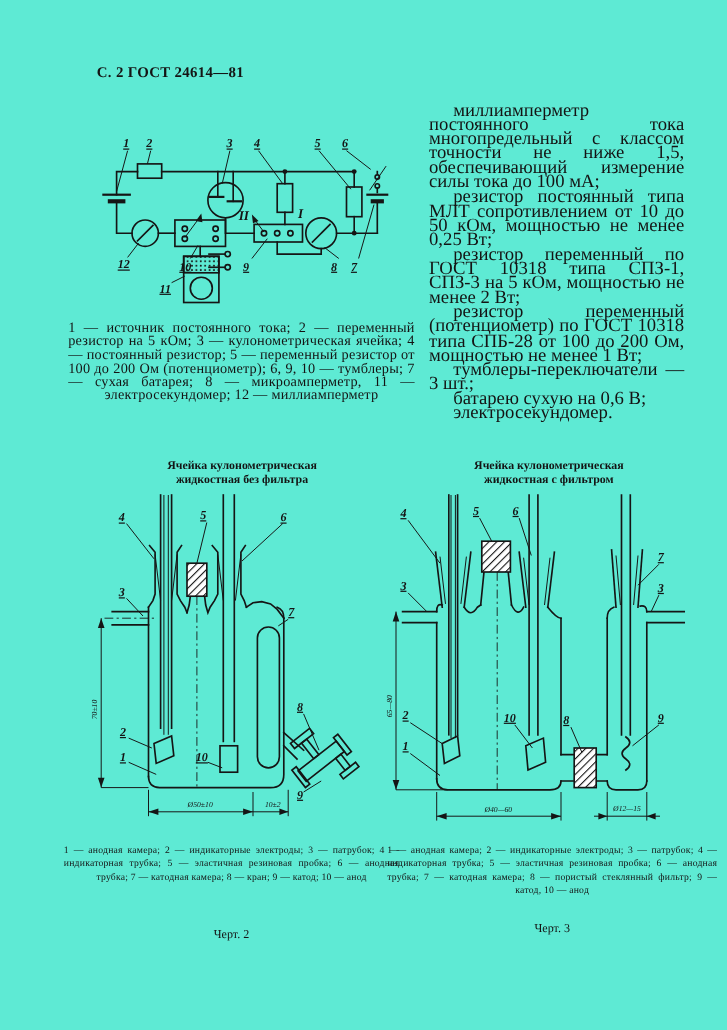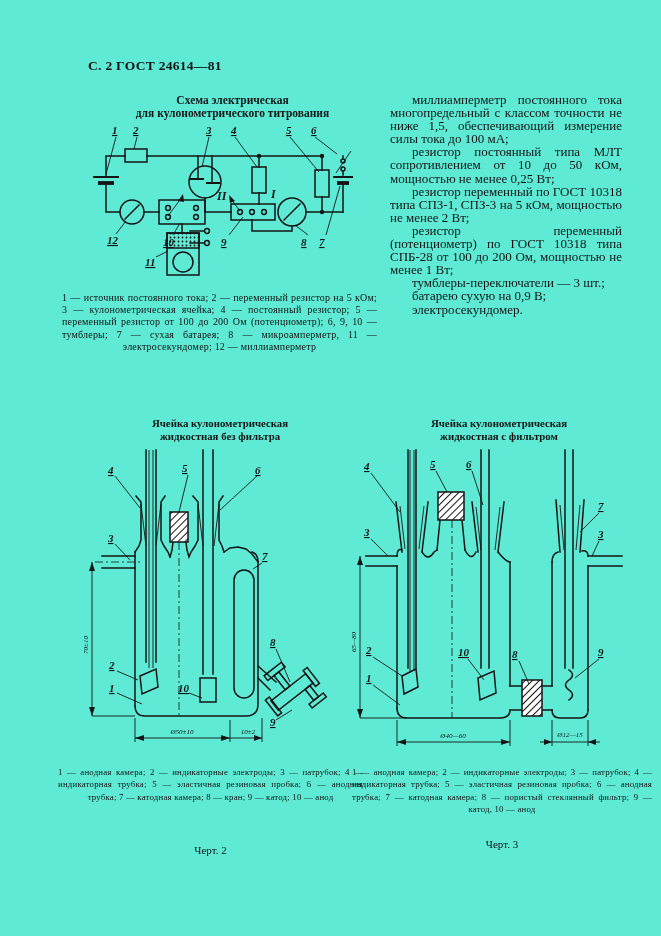--- a/index.html
+++ b/index.html
@@ -2,25 +2,25 @@
 <html><head>
 <meta charset="utf-8">
 <style>
   html,body{margin:0;padding:0;background:#e8e8e8;}
   .page{position:relative;width:661px;height:936px;background:#5eead4;
         font-family:"Liberation Serif","DejaVu Serif",serif;color:#141414;overflow:hidden;padding-left:12px;}
   .hdr{position:absolute;left:88px;top:58px;font-size:13.5px;font-weight:bold;letter-spacing:.3px;}
   .f1t{position:absolute;left:75px;top:94px;width:315px;text-align:center;
        font-size:11.5px;font-weight:bold;line-height:13px;}
   .svg1{position:absolute;left:85px;top:120px;}
-  .cap{text-align:justify;text-align-last:center;font-size:10px;line-height:12.2px;letter-spacing:.2px;}
+  .cap{text-align:justify;text-align-last:center;font-size:13px;line-height:12.2px;letter-spacing:.2px;}
   .f1c{position:absolute;left:62px;top:292px;width:315px;}
   .figl{text-align:center;font-size:11px;}
   .f1l{position:absolute;left:62px;top:361px;width:315px;}
-  .spec{position:absolute;left:390px;top:93px;width:232px;font-size:13px;line-height:13.1px;}
+  .spec{position:absolute;left:390px;top:93px;width:232px;font-size:17px;line-height:13.1px;}
   .spec p{margin:0;text-indent:22px;text-align:justify;}
   .f2t{position:absolute;left:95px;top:417px;width:250px;text-align:center;font-size:10.8px;font-weight:bold;line-height:12.5px;}
   .f3t{position:absolute;left:368px;top:417px;width:262px;text-align:center;font-size:10.8px;font-weight:bold;line-height:12.5px;}
   .svg2{position:absolute;left:78px;top:450px;}
   .svg3{position:absolute;left:352px;top:450px;}
   .f2c{position:absolute;left:58px;top:766px;width:305px;font-size:8.8px;line-height:12.4px;}
   .f3c{position:absolute;left:352px;top:766px;width:300px;font-size:8.8px;line-height:12.4px;}
   .f2l{position:absolute;left:58px;top:844px;width:305px;}
   .f3l{position:absolute;left:352px;top:838px;width:300px;}
   svg{overflow:visible;}
@@ -35,24 +35,20 @@
   svg .rom{font-size:12px;font-style:italic;font-weight:bold;}
   svg .dim{font-size:7px;font-style:italic;}
 </style>
 </head>
 <body>
 
 <div class="page">
 
   <div class="hdr">С. 2 ГОСТ 24614—81</div>
 
-  <div class="f1t">
-    <div>Схема электрическая</div>
-    <div>для кулонометрического титрования</div>
-  </div>
 
   <svg class="svg1" width="285" height="172" viewBox="0 0 285 172">
     <defs>
       <pattern id="dots1" width="4" height="4" patternUnits="userSpaceOnUse">
         <circle cx="1.5" cy="1.5" r="0.9" fill="#151515"></circle>
       </pattern>
     </defs>
     <g>
       <line class="bar" x1="8" y1="57" x2="34" y2="57"></line>
       <line class="thick" x1="13" y1="63" x2="29" y2="63"></line>
@@ -167,21 +163,21 @@
   </svg>
 
   <div class="f1c cap">1 — источник постоянного тока; 2 — переменный резистор на 5 кОм; 3 — кулонометрическая ячейка; 4 — постоянный резистор; 5 — переменный резистор от 100 до 200 Ом (потенциометр); 6, 9, 10 — тумблеры; 7 — сухая батарея; 8 — микроамперметр, 11 — электросекундомер; 12 — миллиамперметр</div>
 
   <div class="spec">
     <p>миллиамперметр постоянного тока многопредельный с классом точности не ниже 1,5, обеспечивающий измерение силы тока до 100 мА;</p>
     <p>резистор постоянный типа МЛТ сопротивлением от 10 до 50 кОм, мощностью не менее 0,25 Вт;</p>
     <p>резистор переменный по ГОСТ 10318 типа СПЗ-1, СПЗ-3 на 5 кОм, мощностью не менее 2 Вт;</p>
     <p>резистор переменный (потенциометр) по ГОСТ 10318 типа СПБ-28 от 100 до 200 Ом, мощностью не менее 1 Вт;</p>
     <p>тумблеры-переключатели — 3 шт.;</p>
-    <p>батарею сухую на 0,9 В;</p>
+    <p>батарею сухую на 0,6 В;</p>
     <p>электросекундомер.</p>
   </div>
 
   <div class="f2t">
     <div>Ячейка кулонометрическая</div>
     <div>жидкостная без фильтра</div>
   </div>
   <div class="f3t">
     <div>Ячейка кулонометрическая</div>
     <div>жидкостная с фильтром</div>

